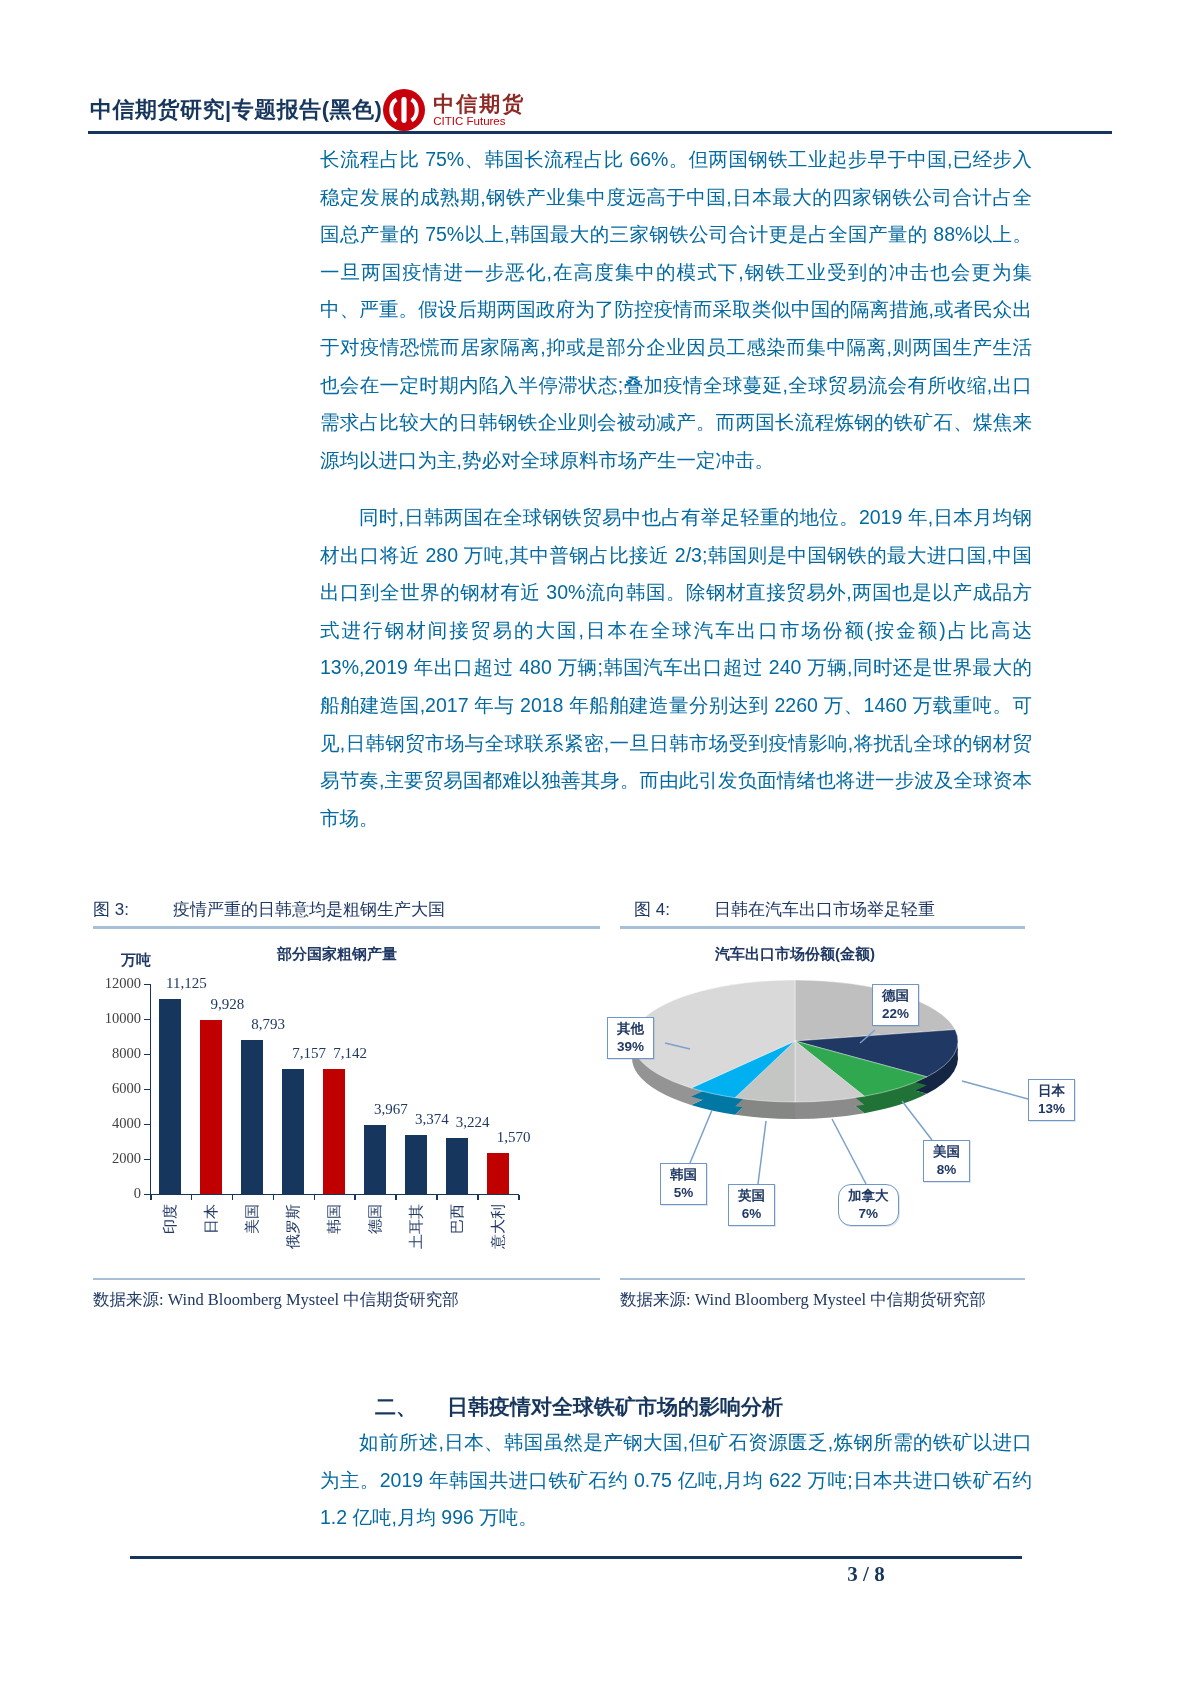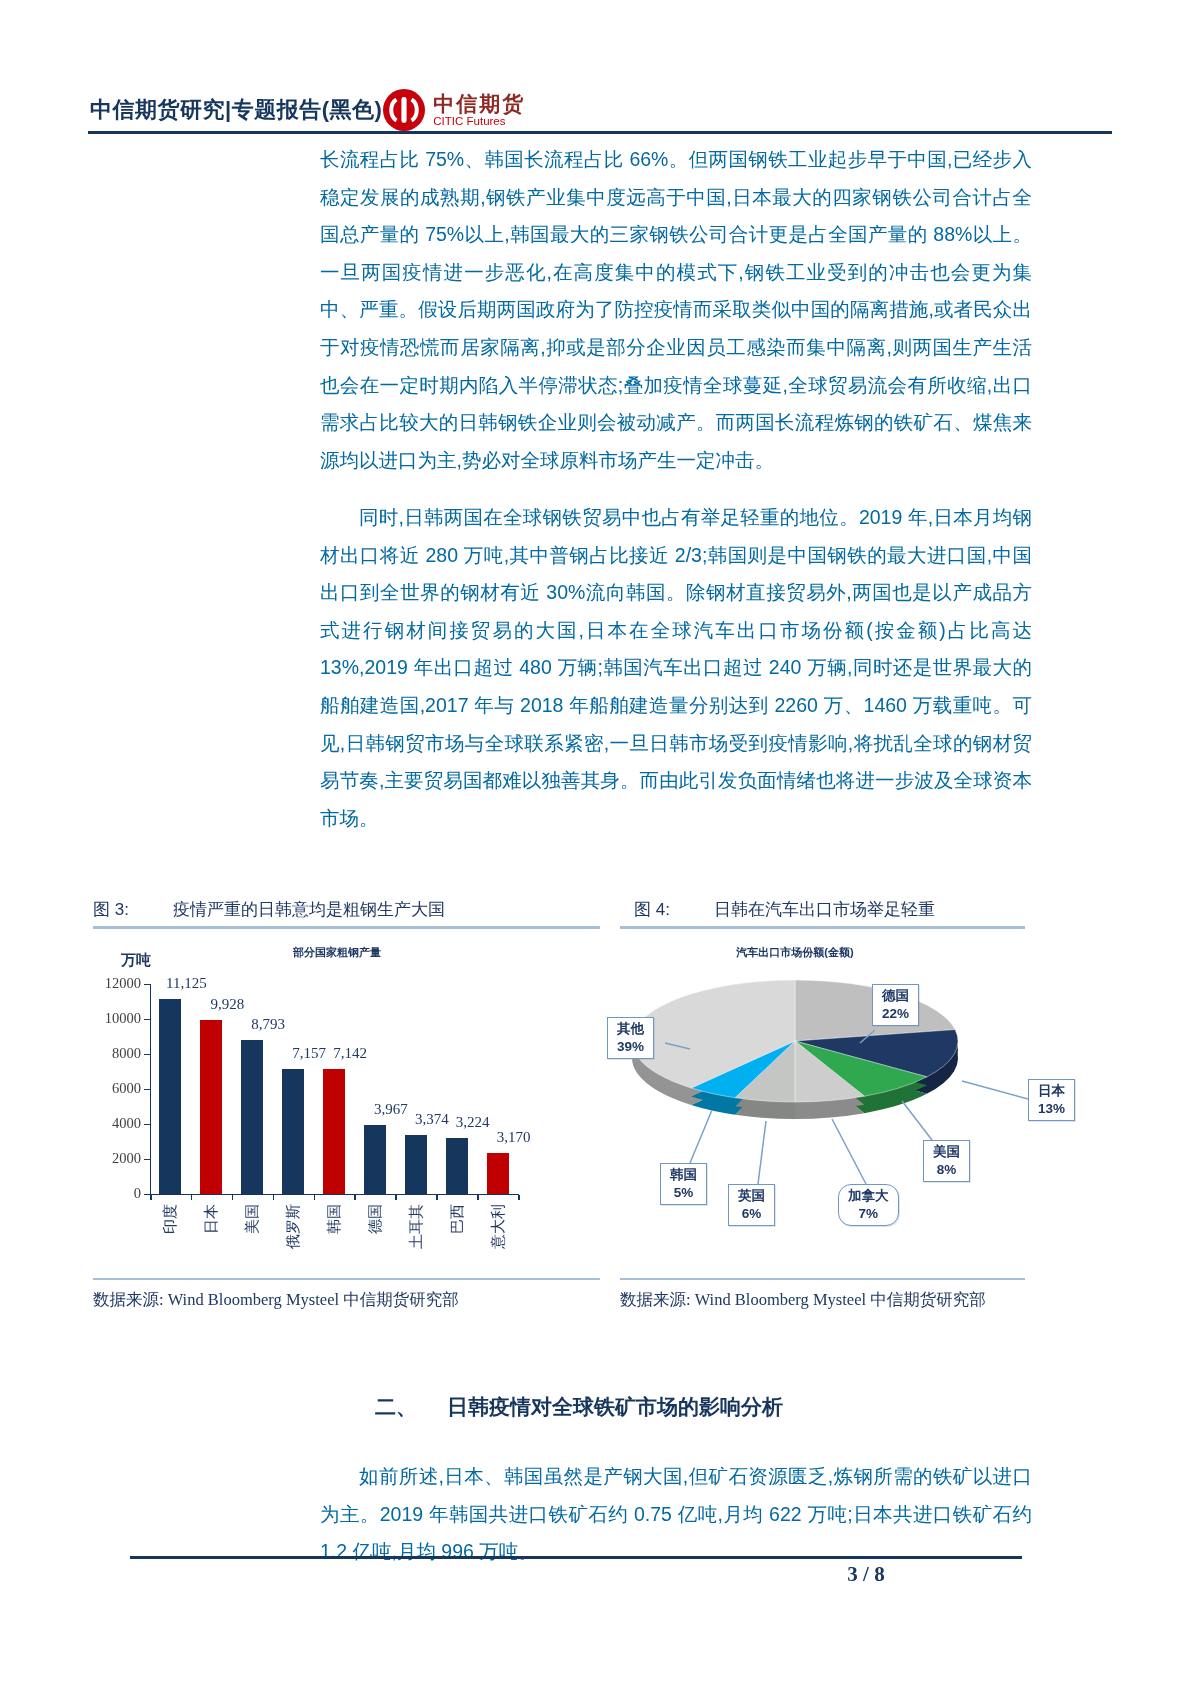--- a/index.html
+++ b/index.html
@@ -13,40 +13,40 @@
   .logo{display:flex;align-items:center;gap:7px;}
   .logo-text{display:flex;flex-direction:column;line-height:1.05;}
   .logo-cn{font-size:21px;font-weight:bold;color:#8E2A25;letter-spacing:2px;}
   .logo-en{font-size:11.5px;color:#C7000B;}
   .header-rule{position:absolute;left:88px;top:131px;width:1024px;border-top:3.5px solid #17365D;}
 
   
   .body-p{position:absolute;left:320px;width:712px;font-size:19.5px;line-height:37.6px;
           text-align:justify;color:#0369a1;margin:0;}
   .indent{text-indent:2em;}
-  .p1{top:141px;} .p2{top:499px;} .p3{top:1424px;margin-top:34px;}
+  .p1{top:141px;} .p2{top:499px;} .p3{top:1424px;}
 
   
   .section-heading{position:absolute;left:375px;top:1376px;display:flex;gap:30px;
           font-size:21px;font-weight:bold;color:#17365D;}
 
   
   .figures{position:absolute;left:93px;top:893px;width:1014px;height:430px;}
   .figure{position:absolute;top:0;}
   .fig3{left:0;width:507px;} .fig4{left:527px;width:405px;}
   .fig-caption{height:33px;display:flex;align-items:center;border-bottom:3px solid #A8BFD8;
           font-size:17px;color:#1F3864;}
   .fig4 .fig-caption{padding-left:14px;}
   .fig-tag{width:80px;flex:none;}
   .fig-body{position:relative;height:349px;border-bottom:2.5px solid #A8BFD8;}
   .fig-source{padding-top:9px;font-size:16.5px;color:#1F3864;
           font-family:"Liberation Serif",serif;}
 
   
-  .chart-title{position:absolute;top:16px;font-size:11px;font-weight:bold;color:#1F3864;text-align:center;}
+  .chart-title{position:absolute;top:16px;font-size:15px;font-weight:bold;color:#1F3864;text-align:center;}
   #bar-title{left:60px;width:368px;}
   .bar-unit{position:absolute;left:28px;top:22px;font-size:15px;font-weight:bold;color:#1F3864;}
   #bar-plot{position:absolute;left:57px;top:55px;width:368px;height:210px;
           border-left:1.5px solid #17365D;border-bottom:1.5px solid #17365D;}
   .bar{position:absolute;}
   .bar-val{position:absolute;width:64px;text-align:center;
           font-family:"Liberation Serif",serif;font-size:15px;color:#1F3864;}
   .bar-ytick{position:absolute;left:0;width:48px;text-align:right;
           font-family:"Liberation Serif",serif;font-size:14.5px;color:#404040;}
   .bar-ytickmark{position:absolute;left:51px;width:6px;border-top:1.5px solid #17365D;}
@@ -142,21 +142,21 @@
           <div class="bar-xtickmark" style="left: 261.444px;"></div>
           <div class="bar" style="left: 311.778px; top: 206px; width: 22px; height: 59px; background: rgb(23, 54, 93);"></div>
           <div class="bar-val" style="left: 306.778px; top: 182px;">3,374</div>
           <div class="bar-cat" style="left: 312.778px; top: 275px;">土耳其</div>
           <div class="bar-xtickmark" style="left: 302.333px;"></div>
           <div class="bar" style="left: 352.667px; top: 209px; width: 22px; height: 56px; background: rgb(23, 54, 93);"></div>
           <div class="bar-val" style="left: 347.667px; top: 185px;">3,224</div>
           <div class="bar-cat" style="left: 353.667px; top: 275px;">巴西</div>
           <div class="bar-xtickmark" style="left: 343.222px;"></div>
           <div class="bar" style="left: 393.556px; top: 224px; width: 22px; height: 41px; background: rgb(192, 0, 0);"></div>
-          <div class="bar-val" style="left: 388.556px; top: 200px;">3,170</div>
+          <div class="bar-val" style="left: 388.556px; top: 200px;">1,570</div>
           <div class="bar-cat" style="left: 394.556px; top: 275px;">意大利</div>
           <div class="bar-xtickmark" style="left: 384.111px;"></div>
           <div class="bar-xtickmark" style="left: 425px;"></div>
         </div>
       <div class="fig-source">数据来源: Wind Bloomberg Mysteel 中信期货研究部</div>
     </section>
 
     <section class="figure fig4">
       <div class="fig-caption">
         <span class="fig-tag">图 4:</span>

